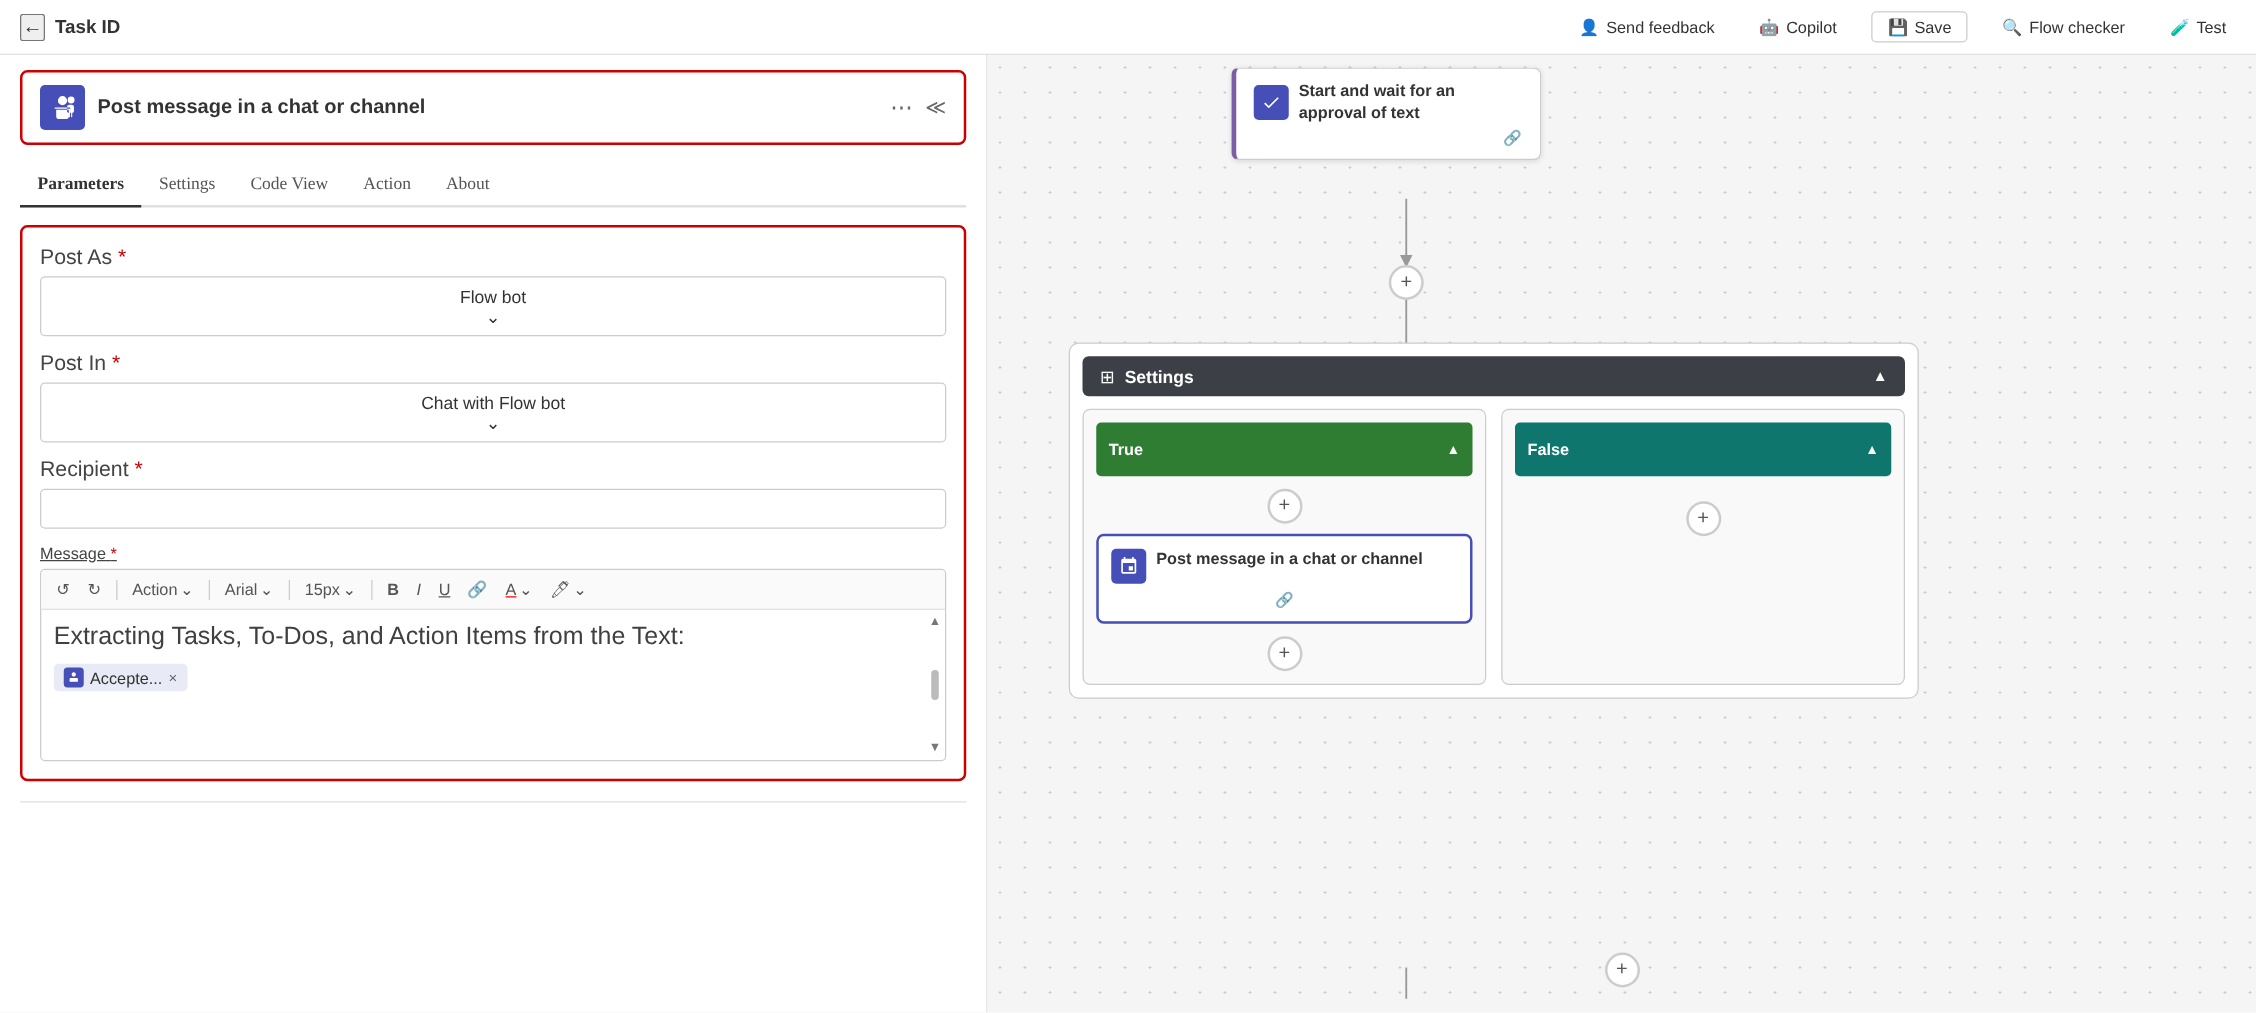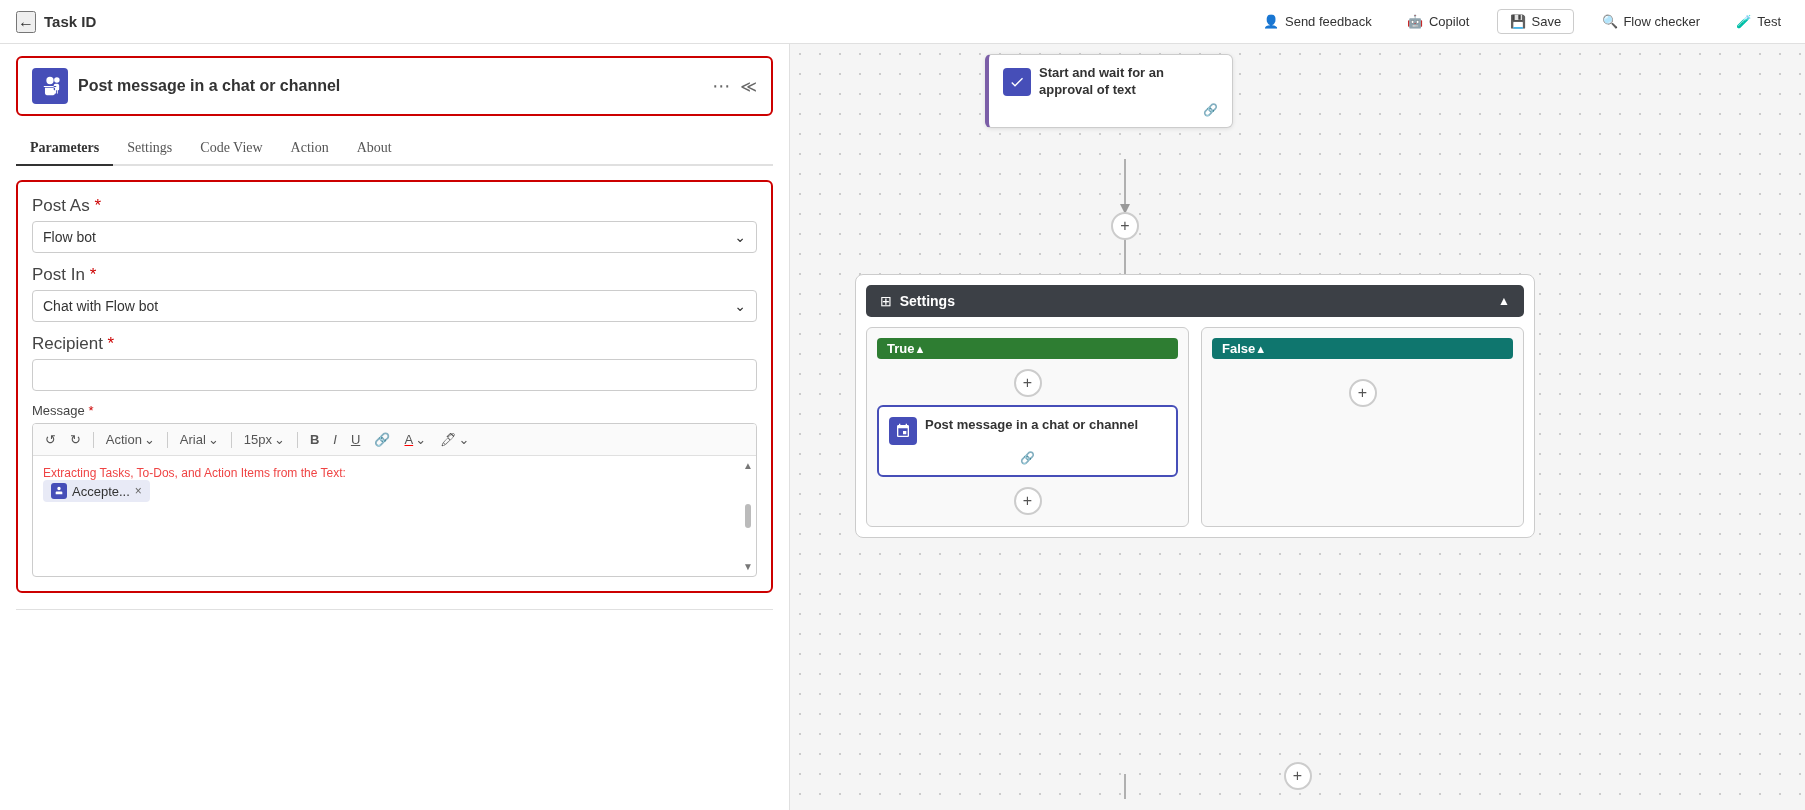--- a/index.html
+++ b/index.html
@@ -43,39 +43,39 @@
 
     
     .params-section {
       border: 2px solid #c00; border-radius: 6px; padding: 14px;
     }
     .field-label { font-size: 17px; color: #444; margin-bottom: 5px; }
     .required { color: #c00; }
     .select-box {
       display: flex; align-items: center; justify-content: space-between;
       border: 1px solid #ccc; border-radius: 4px; padding: 7px 10px;
-      cursor: pointer; background: #fff; margin-bottom: 12px;
+      cursor: pointer; background: #fff; margin-bottom: 12px; flex-direction: column;
     }
     .select-box span { font-size: 14px; color: #333; }
     .text-input {
       width: 100%; border: 1px solid #ccc; border-radius: 4px; padding: 7px 10px;
       font-size: 14px; color: #333; margin-bottom: 12px; outline: none;
     }
 
     
-    .message-label { font-size: 13px; color: #444; margin-bottom: 5px; }
+    .message-label { font-size: 13px; color: #444; margin-bottom: 5px; text-decoration: underline; }
     .editor-container { border: 1px solid #ccc; border-radius: 4px; overflow: hidden; }
     .editor-toolbar {
       display: flex; align-items: center; gap: 6px; padding: 6px 8px;
       background: #fafafa; border-bottom: 1px solid #e0e0e0; flex-wrap: wrap;
     }
     .toolbar-btn { background: none; border: none; cursor: pointer; font-size: 13px; color: #555; padding: 2px 4px; display: flex; align-items: center; gap: 2px; }
     .toolbar-separator { width: 1px; height: 16px; background: #ccc; margin: 0 2px; }
     .editor-content { padding: 10px; min-height: 120px; position: relative; }
-    .editor-text { font-size: 12px; color: #ef4444; }
+    .editor-text { font-size: 20px; color: #404040; margin-bottom: 10px; }
     .tag-chip {
       display: inline-flex; align-items: center; gap: 5px;
       background: #e8eaf6; border-radius: 4px; padding: 3px 8px; font-size: 13px;
     }
     .tag-chip-icon { width: 16px; height: 16px; background: #464eb8; border-radius: 3px; display: flex; align-items: center; justify-content: center; }
     .tag-chip-icon svg { width: 10px; height: 10px; fill: #fff; }
     .tag-chip-text { color: #333; }
     .tag-chip-close { cursor: pointer; color: #666; font-size: 12px; }
 
     
@@ -122,21 +122,21 @@
       margin-bottom: 10px;
     }
     .condition-header-left { display: flex; align-items: center; gap: 8px; }
     .condition-icon { font-size: 14px; }
     .condition-title { font-size: 14px; font-weight: 600; }
     .condition-collapse { font-size: 12px; cursor: pointer; }
 
     
     .branches { display: flex; gap: 12px; }
     .branch { flex: 1; border: 1px solid #ccc; border-radius: 6px; padding: 10px; min-height: 200px; position: relative; background: #f9f9f9; }
-    .branch-header { display: flex; align-items: center; border-radius: 4px; padding: 3px 10px; margin-bottom: 10px; }
+    .branch-header { display: flex; align-items: center; justify-content: space-between; border-radius: 4px; padding: 14px 10px; margin-bottom: 10px; }
     .branch-header.true-branch { background: #2e7d32; }
     .branch-header.false-branch { background: #0f766e; }
     .branch-label { color: #fff; font-size: 13px; font-weight: 600; }
     .branch-collapse { color: #fff; font-size: 11px; cursor: pointer; }
 
     
     .post-msg-node {
       background: #fff; border: 2px solid #464eb8; border-radius: 6px;
       padding: 10px; margin-top: 8px;
     }

